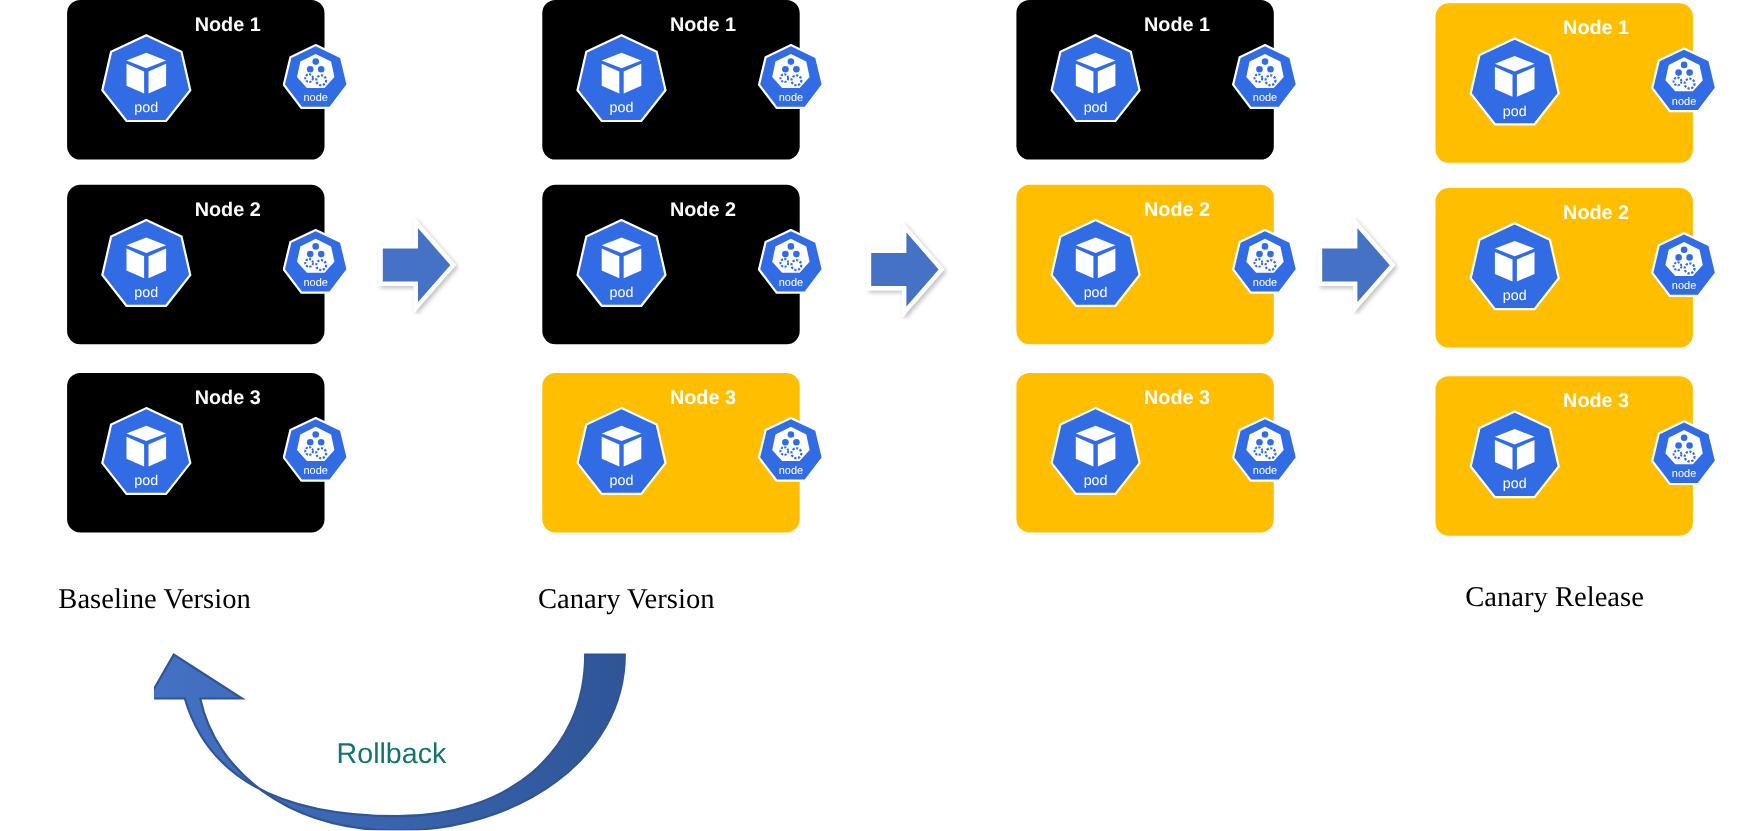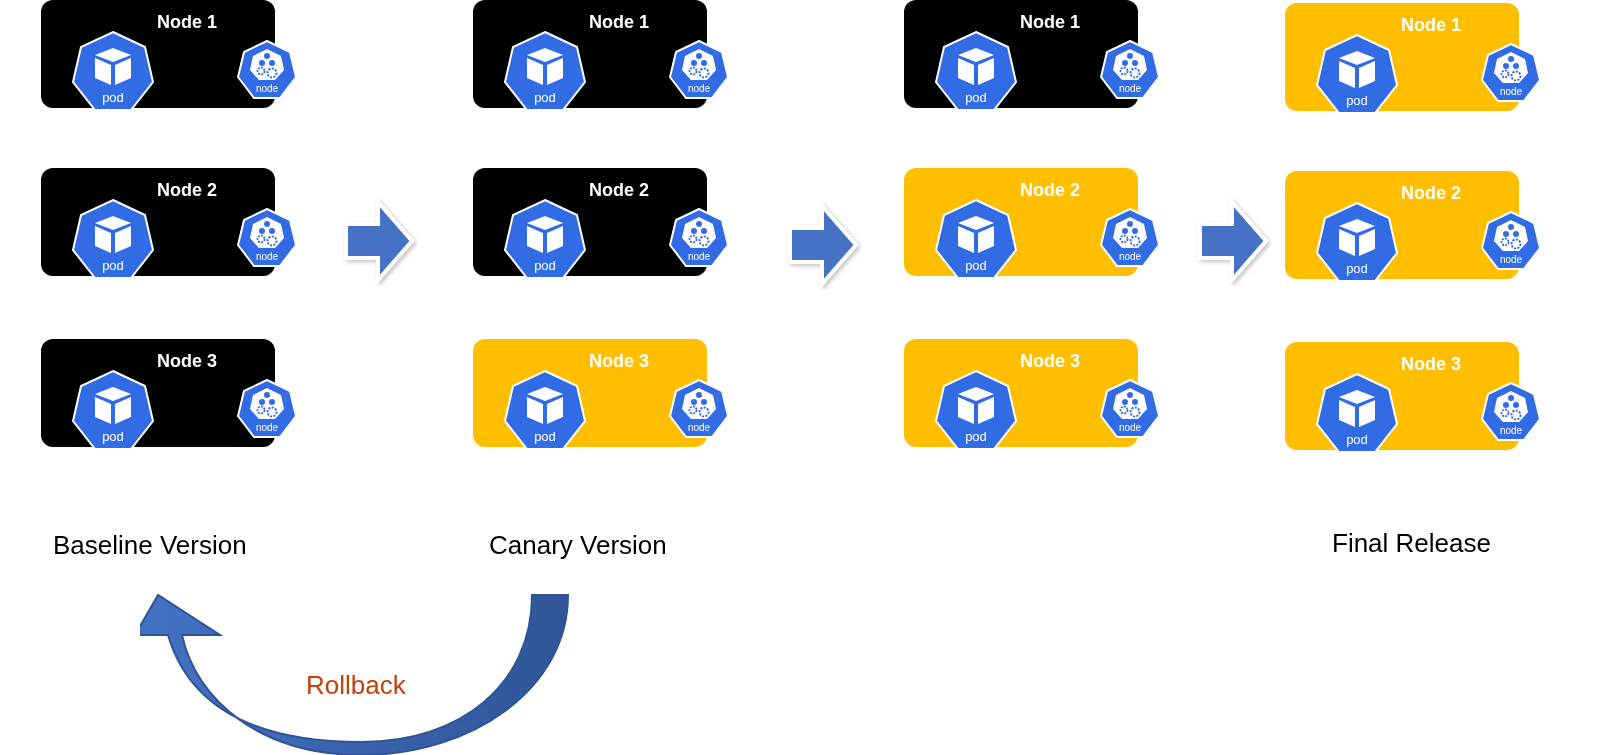--- a/index.html
+++ b/index.html
@@ -1,25 +1,25 @@
 <!DOCTYPE html>
 <html><head>
 <meta charset="utf-8">
 <style>
   html, body { margin:0; padding:0; background:#ffffff; }
   body { width:1600px; height:755px; position:relative; overflow:hidden; font-family:"Liberation Sans", sans-serif; }
-  .node-box { position:absolute; width:234px; height:108px; border-radius:12px; }
+  .node-box { position:absolute; width:234px; height:145px; border-radius:12px;margin-left:20px; }
   .node-box.baseline { background:#000000; }
   .node-box.canary { background:#FFBF00; }
   .node-title { position:absolute; left:116px; top:12px; font-weight:bold; font-size:18px; color:#ffffff; }
   .pod-icon { position:absolute; left:30px; top:30px; width:84px; height:84px; }
   .k8s-node-icon { position:absolute; left:196px; top:40px; width:60px; height:60px; }
   .arrow { position:absolute; width:80px; height:90px; }
-  .stage-label { position:absolute; font-size:26px; color:#000000; }
-  .rollback-label { position:absolute; font-size:26px; color:#c2410c; }
+  .stage-label { position:absolute; font-size:26px; color:#000000;font-family:Liberation Serif, serif; }
+  .rollback-label { position:absolute; font-size:26px; color:#0f766e; }
   .rollback-arrow { position:absolute; left:140px; top:590px; width:440px; height:165px; }
 </style>
 </head>
 <body>
 
 <div id="diagram">
     <div class="node-box baseline" style="left: 41px; top: 0px; background: rgb(0, 0, 0);">
       <div class="node-title">Node 1</div>
       <svg viewBox="0 0 84 84" class="pod-icon">
   <polygon points="42,2 74,17 82,52 60,80 24,80 2,52 10,17" fill="#326CE5" stroke="#ffffff" stroke-width="2"></polygon>
@@ -271,21 +271,21 @@
 </svg>
 <svg class="arrow" style="left:782px;top:200px;" viewBox="0 0 80 90">
   <polygon points="8,28 40,28 40,6 74,45 40,84 40,62 8,62" fill="#4472C4" stroke="#ffffff" stroke-width="4" filter="url(#sh)"></polygon>
 </svg>
 <svg class="arrow" style="left:1192px;top:196px;" viewBox="0 0 80 90">
   <polygon points="8,28 40,28 40,6 74,45 40,84 40,62 8,62" fill="#4472C4" stroke="#ffffff" stroke-width="4" filter="url(#sh)"></polygon>
 </svg>
 
 <div class="stage-label" style="left:53px;top:530px;">Baseline Version</div>
 <div class="stage-label" style="left:489px;top:530px;">Canary Version</div>
-<div class="stage-label" style="left:1332px;top:528px;">Final Release</div>
+<div class="stage-label" style="left:1332px;top:528px;">Canary Release</div>
 
 <svg class="rollback-arrow" viewBox="0 0 440 165">
   <defs>
     <linearGradient id="rg" x1="0" x2="1" y1="0" y2="0">
       <stop offset="0" stop-color="#4472C4"></stop>
       <stop offset="1" stop-color="#2F5597"></stop>
     </linearGradient>
   </defs>
   <path d="M 392 5 L 428 5 C 428 100 330 165 222 165 C 120 165 56 110 42 45 L 80 45 L 18 5 L -5 45 L 28 45 C 50 120 120 152 222 152 C 320 152 392 95 392 5 Z" fill="url(#rg)" stroke="#2F5597" stroke-width="2"></path>
 </svg>

